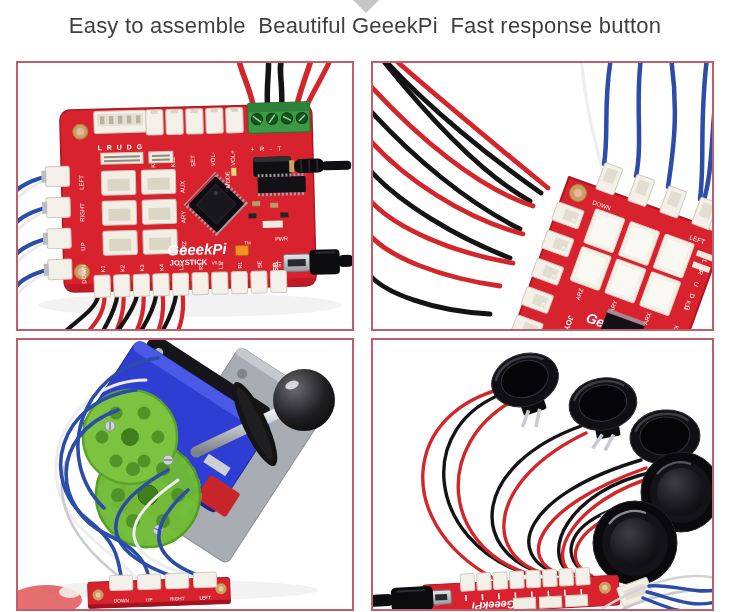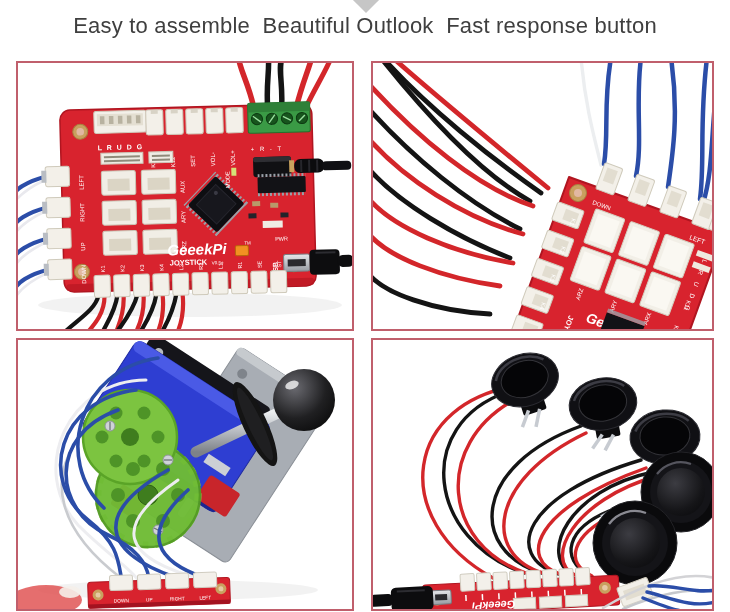--- a/index.html
+++ b/index.html
@@ -21,21 +21,21 @@
   .photo svg{display:block;width:100%;height:100%;}
   svg text{font-family:"Liberation Sans", sans-serif;}
 </style>
 </head>
 <body>
 
 <div class="diamond-wrap">
   <div class="diamond"></div>
 </div>
 
-<h1 class="headline">Easy to assemble  Beautiful Outlook  Fast response button</h1>
+<h1 class="headline">Easy to assemble  Beautiful GeeekPi  Fast response button</h1>
 
 <div class="photo" id="p1">
 <svg viewBox="0 0 334 266" preserveAspectRatio="none">
   <defs>
     <linearGradient id="metal1" x1="0" y1="0" x2="0" y2="1">
       <stop offset="0" stop-color="#e6e8eb"></stop>
           <stop offset="1" stop-color="#989ca3"></stop>
     </linearGradient>
     <pattern id="pins1" width="4" height="4" patternUnits="userSpaceOnUse">
       <rect width="2" height="4" fill="#9aa0a8"></rect>

